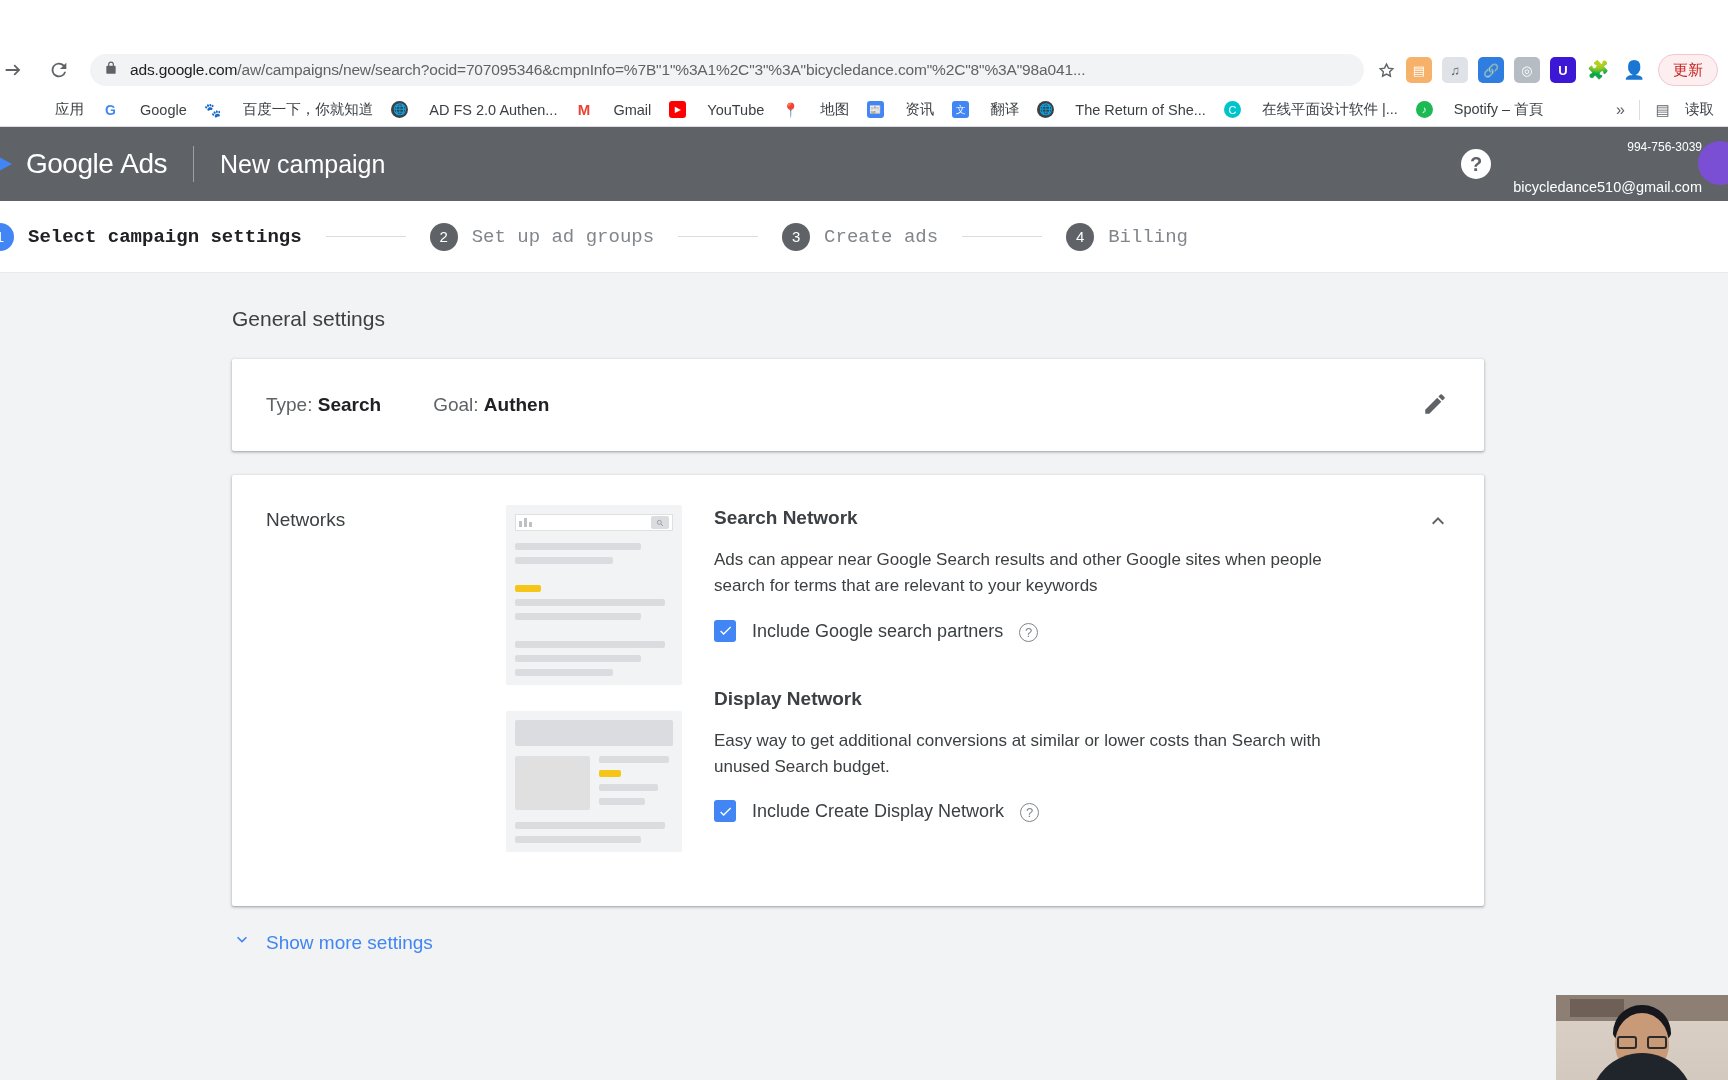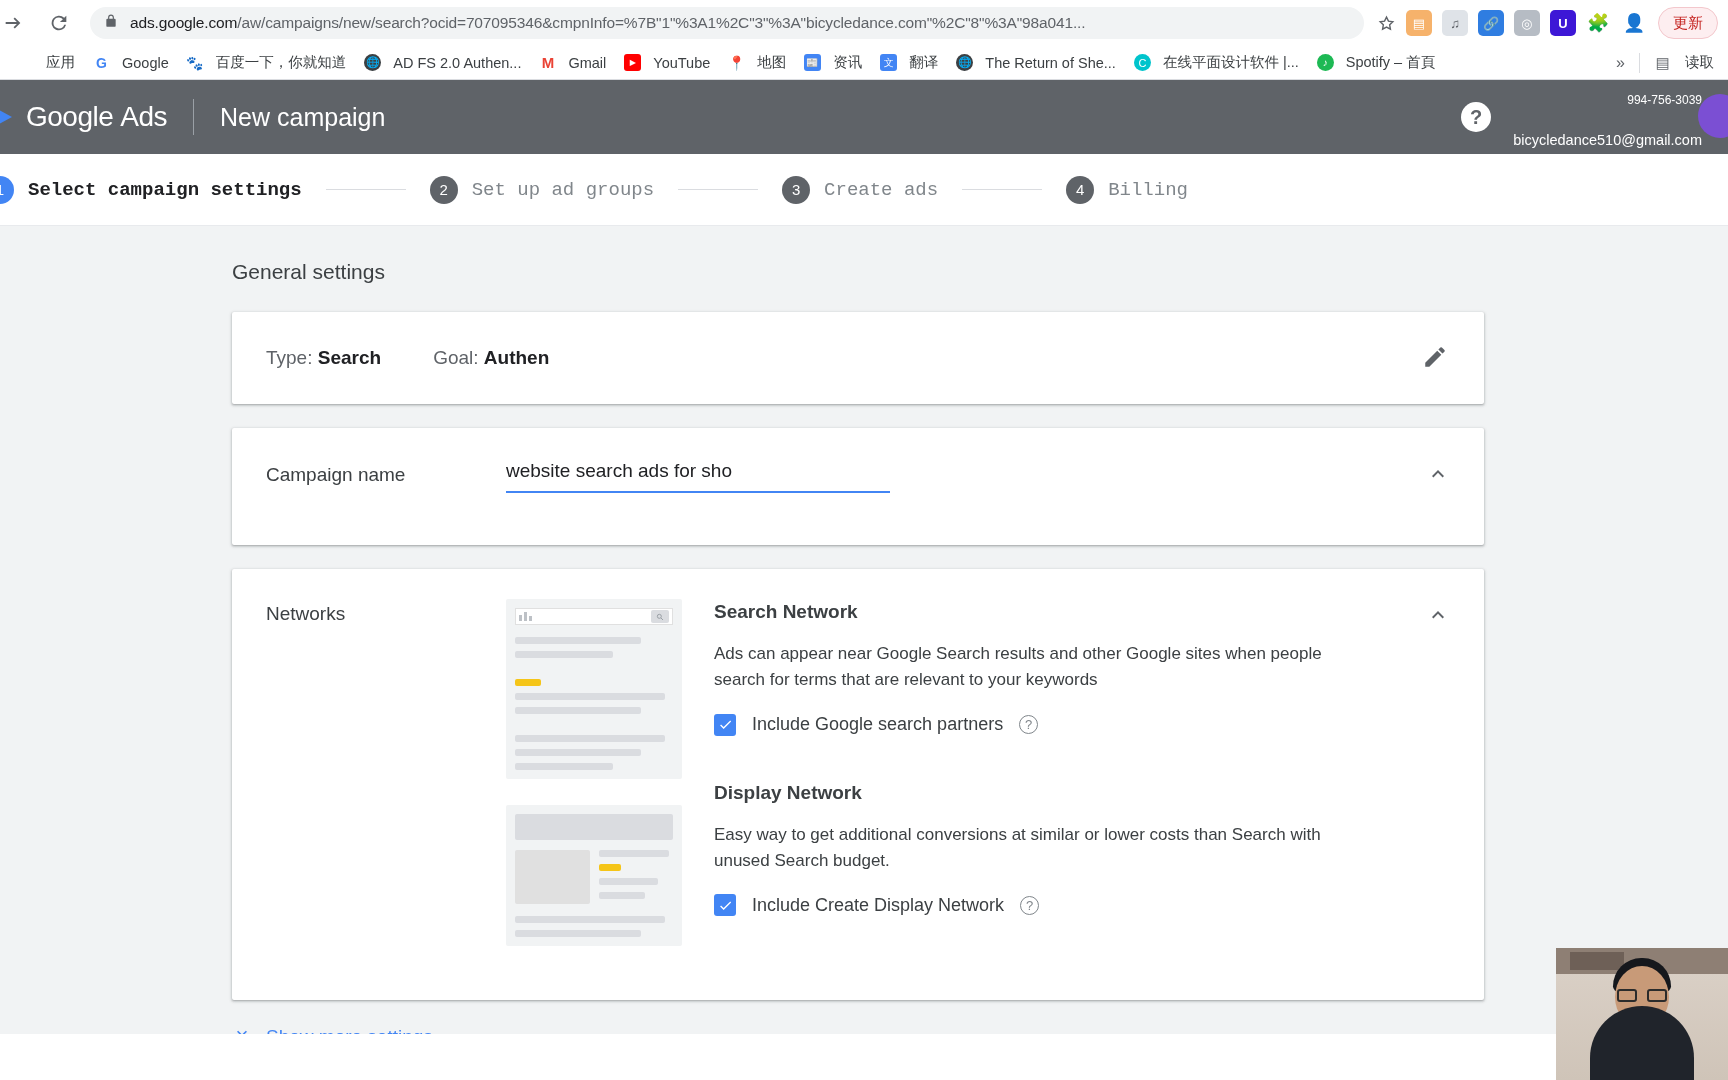--- a/index.html
+++ b/index.html
@@ -39,20 +39,21 @@
   .newtab {
     width: 38px; height: 38px; margin-left: 10px;
     display: flex; align-items: center; justify-content: center;
     color: #5f6368; font-size: 23px; font-weight: 300;
   }
 
   .toolbar {
     height: 46px; background: #ffffff;
     display: flex; align-items: center;
     padding: 0 10px;
+    margin-top: 47px;
   }
   .nav-btn {
     width: 34px; height: 34px; flex: 0 0 34px;
     display: flex; align-items: center; justify-content: center;
     color: #5f6368;
   }
   .nav-btn.fwd { margin-left: -14px; }
   .omnibox {
     flex: 1; height: 32px; background: #f1f3f4;
     border-radius: 16px;
@@ -78,21 +79,21 @@
     font-size: 15px; margin-left: 10px; white-space: nowrap;
   }
 
   .bookmarks {
     height: 34px; background: #ffffff;
     display: flex; align-items: center;
     padding: 0 8px; border-bottom: 1px solid #dadce0;
     overflow: hidden;
   }
   .bm {
-    display: flex; align-items: center; gap: 12px;
+    display: flex; align-items: center; gap: 21px;
     padding: 0 9px; height: 26px;
     font-size: 14.5px; color: #3c4043; white-space: nowrap;
   }
   .bm-ico { width: 17px; height: 17px; flex: 0 0 17px; display: flex; align-items: center; justify-content: center; border-radius: 3px; font-size: 11px; color: #fff; }
   .bm-overflow { margin-left: auto; display:flex; align-items:center; gap:14px; padding-right: 6px;}
   .bm-sep { width: 1px; height: 20px; background: #dadce0; }
 
   
   .ads-header {
     height: 74px; background: #5f6368;
@@ -219,21 +220,21 @@
   .bar.lg { width: 95%; }
   .thumb-gap { height: 14px; }
   .thumb2-top { height: 26px; background: #dadce0; border-radius: 2px; margin-bottom: 10px; }
   .thumb2-body { display: flex; gap: 9px; }
   .thumb2-left { width: 50%; height: 54px; background: #e0e0e0; border-radius: 2px; }
   .thumb2-right { width: 50%; }
 
   .nw-text { flex: 1; padding-left: 32px; padding-top: 2px; }
   .nw-title { font-size: 19px; font-weight: 700; color: #3c4043; margin-bottom: 18px; }
   .nw-desc { font-size: 17px; color: #3c4043; line-height: 1.55; max-width: 640px; margin-bottom: 20px; }
-  .nw-check { display: flex; align-items: center; gap: 16px; margin-bottom: 46px; }
+  .nw-check { display: flex; align-items: flex-end; gap: 16px; margin-bottom: 46px; }
   .cbox {
     width: 22px; height: 22px; border-radius: 3px; background: #4285f4;
     display: flex; align-items: center; justify-content: center; flex: 0 0 22px;
   }
   .nw-check-label { font-size: 18px; color: #3c4043; }
   .q-icon {
     width: 19px; height: 19px; border-radius: 50%;
     border: 1.6px solid #80868b; color: #80868b;
     display: flex; align-items: center; justify-content: center;
     font-size: 13px; flex: 0 0 19px;
@@ -430,33 +431,20 @@
             <b>Authen</b>
           </div>
         </div>
         <span class="edit-pencil">
           <svg width="26" height="26" viewBox="0 0 24 24">
               <path fill="currentColor" d="M3 17.25V21h3.75L17.81 9.94l-3.75-3.75zM20.71 7.04a1 1 0 0 0 0-1.41l-2.34-2.34a1 1 0 0 0-1.41 0l-1.83 1.83 3.75 3.75z"></path>
             </svg>
         </span>
       </div>
 
-      <div class="card">
-        <div class="card-inner cn-card-inner">
-          <div class="row-label">Campaign name</div>
-          <div class="cn-field">
-            <input class="cn-input" value="website search ads for sho" style="">
-          </div>
-        </div>
-        <span class="collapse-caret">
-          <svg width="24" height="24" viewBox="0 0 24 24">
-              <path fill="currentColor" d="m12 8-6 6 1.4 1.4L12 10.8l4.6 4.6L18 14z"></path>
-            </svg>
-        </span>
-      </div>
 
       <div class="card">
         <div class="card-inner" style="padding:30px 34px 28px 34px">
           <div class="row-label">Networks</div>
           <div class="nw-col">
 
             <div class="nw-thumbs">
               <div class="thumb">
                 <div class="thumb-searchbar">
                   <span class="tsb-dots">

